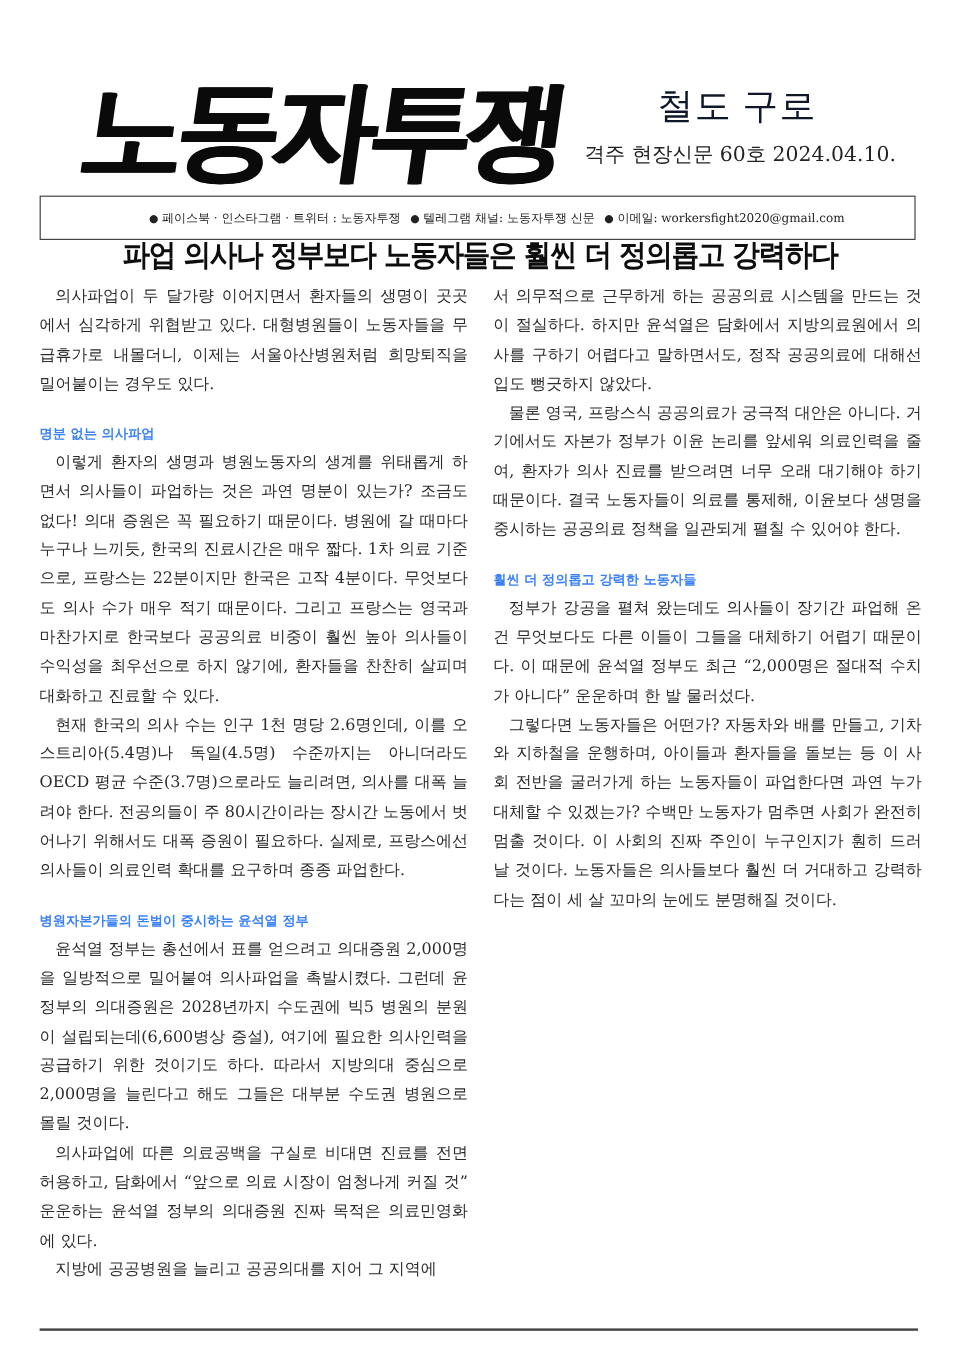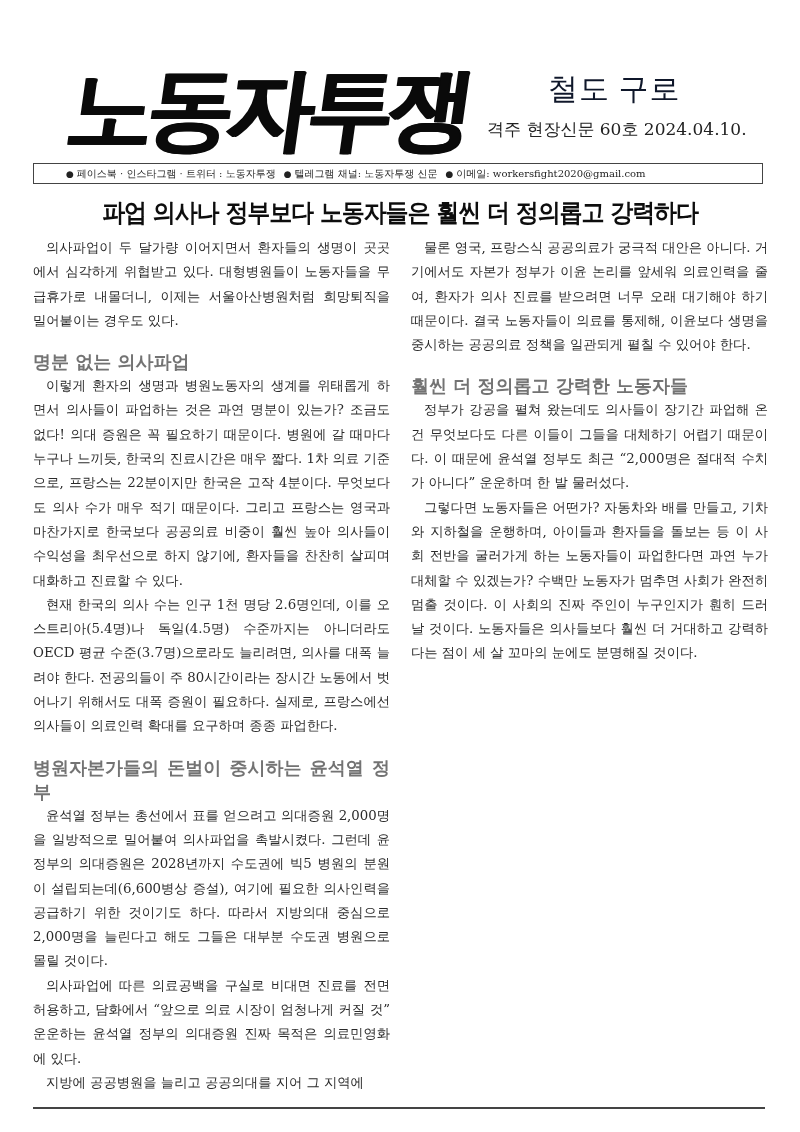--- a/index.html
+++ b/index.html
@@ -1,28 +1,28 @@
 <!DOCTYPE html>
 <html><head>
 <meta charset="utf-8">
 <style>
   html, body { margin: 0; padding: 0; background: #ffffff; }
   body { width: 800px; height: 1132px; position: relative; overflow: hidden; color: #1a1a1a; font-family: "DejaVu Serif", "Liberation Serif", serif; }
   .masthead { position: absolute; left: 0; top: 0; width: 800px; height: 160px; }
   .logo { position: absolute; left: 68px; top: 62px; width: 360px; height: 95px; font-family: "DejaVu Sans", sans-serif; font-weight: bold; font-size: 86px; line-height: 95px; letter-spacing: -6px; color: #0a0a0a; transform: skewX(-8deg) scaleY(1.05); white-space: nowrap; text-shadow: 2px 0 0 #0a0a0a, -1px 0 0 #0a0a0a; }
   .edition-title { position: absolute; left: 548px; top: 72px; font-size: 30px; line-height: 34px; letter-spacing: 1px; color: #0f172a; font-family: Liberation Serif, serif; }
   .edition-sub { position: absolute; left: 487px; top: 118px; font-size: 17px; line-height: 22px; color: #222; white-space: nowrap; }
-  .infobar { position: absolute; left: 33px; top: 163px; width: 730px; height: 21px; border: 1.5px solid #444; box-sizing: border-box; display: flex; align-items: center; font-size: 10px; color: #222; white-space: nowrap; gap: 8px; padding-left: 32px; }
+  .infobar { position: absolute; left: 33px; top: 163px; width: 730px; height: 37px; border: 1.5px solid #444; box-sizing: border-box; display: flex; justify-content: center; align-items: center; font-size: 10px; color: #222; white-space: nowrap; gap: 8px; padding-left: 32px; }
   .infobar .bullet { font-size: 9px; margin-right: 3px; }
   .headline { position: absolute; left: 0; top: 196px; width: 800px; text-align: center; font-family: "DejaVu Sans", sans-serif; font-weight: bold; font-size: 25px; line-height: 34px; letter-spacing: -1.2px; color: #0d0d0d; transform: scaleX(0.92); }
   .col { position: absolute; top: 236px; width: 357px; font-family: "DejaVu Serif", serif; font-size: 13.3px; line-height: 24.3px; color: #2a2a2a; text-align: justify; }
   .col.left { left: 33px; }
   .col.right { left: 411px; }
   .col p { margin: 0; text-indent: 13px; }
-  .col .subhead { font-family: "DejaVu Sans", sans-serif; font-weight: bold; font-size: 18px; color: #737373; text-indent: 0; margin-top: 17px; margin-bottom: 0; line-height: 24px; }
+  .col .subhead { font-family: "DejaVu Sans", sans-serif; font-weight: bold; font-size: 11px; color: #3b82f6; text-indent: 0; margin-top: 17px; margin-bottom: 0; line-height: 24px; }
   .bottom-rule { position: absolute; left: 33px; top: 1107px; width: 732px; height: 2px; background: #444; }
 </style>
 </head>
 <body>
 
 <div class="masthead">
   <div class="logo">노동자투쟁</div>
   <div class="edition-title">철도 구로</div>
   <div class="edition-sub">격주 현장신문 60호 2024.04.10.</div>
 </div>
@@ -40,19 +40,20 @@
   <p class="subhead">명분 없는 의사파업</p>
   <p>이렇게 환자의 생명과 병원노동자의 생계를 위태롭게 하면서 의사들이 파업하는 것은 과연 명분이 있는가? 조금도 없다! 의대 증원은 꼭 필요하기 때문이다. 병원에 갈 때마다 누구나 느끼듯, 한국의 진료시간은 매우 짧다. 1차 의료 기준으로, 프랑스는 22분이지만 한국은 고작 4분이다. 무엇보다도 의사 수가 매우 적기 때문이다. 그리고 프랑스는 영국과 마찬가지로 한국보다 공공의료 비중이 훨씬 높아 의사들이 수익성을 최우선으로 하지 않기에, 환자들을 찬찬히 살피며 대화하고 진료할 수 있다.</p>
   <p>현재 한국의 의사 수는 인구 1천 명당 2.6명인데, 이를 오스트리아(5.4명)나 독일(4.5명) 수준까지는 아니더라도 OECD 평균 수준(3.7명)으로라도 늘리려면, 의사를 대폭 늘려야 한다. 전공의들이 주 80시간이라는 장시간 노동에서 벗어나기 위해서도 대폭 증원이 필요하다. 실제로, 프랑스에선 의사들이 의료인력 확대를 요구하며 종종 파업한다.</p>
   <p class="subhead">병원자본가들의 돈벌이 중시하는 윤석열 정부</p>
   <p>윤석열 정부는 총선에서 표를 얻으려고 의대증원 2,000명을 일방적으로 밀어붙여 의사파업을 촉발시켰다. 그런데 윤 정부의 의대증원은 2028년까지 수도권에 빅5 병원의 분원이 설립되는데(6,600병상 증설), 여기에 필요한 의사인력을 공급하기 위한 것이기도 하다. 따라서 지방의대 중심으로 2,000명을 늘린다고 해도 그들은 대부분 수도권 병원으로 몰릴 것이다.</p>
   <p>의사파업에 따른 의료공백을 구실로 비대면 진료를 전면 허용하고, 담화에서 “앞으로 의료 시장이 엄청나게 커질 것” 운운하는 윤석열 정부의 의대증원 진짜 목적은 의료민영화에 있다.</p>
   <p>지방에 공공병원을 늘리고 공공의대를 지어 그 지역에</p>
 </div>
 
 <div class="col right">
+  <p style="text-indent:0">서 의무적으로 근무하게 하는 공공의료 시스템을 만드는 것이 절실하다. 하지만 윤석열은 담화에서 지방의료원에서 의사를 구하기 어렵다고 말하면서도, 정작 공공의료에 대해선 입도 뻥긋하지 않았다.</p>
   <p>물론 영국, 프랑스식 공공의료가 궁극적 대안은 아니다. 거기에서도 자본가 정부가 이윤 논리를 앞세워 의료인력을 줄여, 환자가 의사 진료를 받으려면 너무 오래 대기해야 하기 때문이다. 결국 노동자들이 의료를 통제해, 이윤보다 생명을 중시하는 공공의료 정책을 일관되게 펼칠 수 있어야 한다.</p>
   <p class="subhead">훨씬 더 정의롭고 강력한 노동자들</p>
   <p>정부가 강공을 펼쳐 왔는데도 의사들이 장기간 파업해 온 건 무엇보다도 다른 이들이 그들을 대체하기 어렵기 때문이다. 이 때문에 윤석열 정부도 최근 “2,000명은 절대적 수치가 아니다” 운운하며 한 발 물러섰다.</p>
   <p>그렇다면 노동자들은 어떤가? 자동차와 배를 만들고, 기차와 지하철을 운행하며, 아이들과 환자들을 돌보는 등 이 사회 전반을 굴러가게 하는 노동자들이 파업한다면 과연 누가 대체할 수 있겠는가? 수백만 노동자가 멈추면 사회가 완전히 멈출 것이다. 이 사회의 진짜 주인이 누구인지가 훤히 드러날 것이다. 노동자들은 의사들보다 훨씬 더 거대하고 강력하다는 점이 세 살 꼬마의 눈에도 분명해질 것이다.</p>
 </div>
 
 <div class="bottom-rule"></div>
 
 </body></html>

